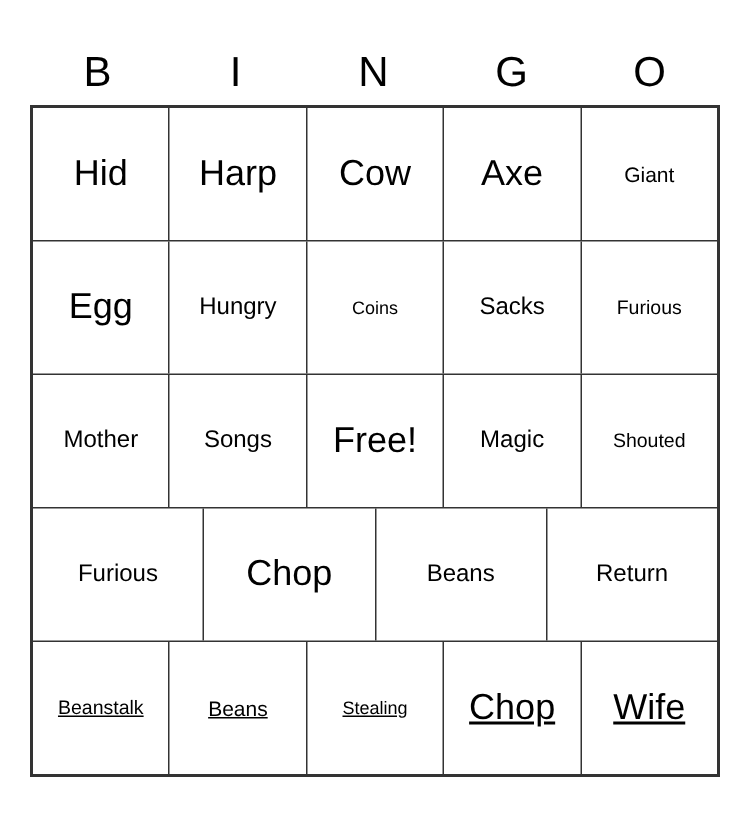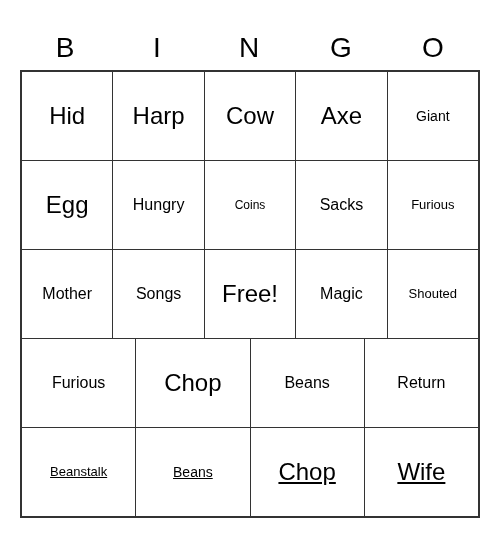--- a/index.html
+++ b/index.html
@@ -173,20 +173,23 @@
         </div>
       </div>
       <div class="bingo-row">
         <div class="bingo-cell">
           <span class="cell-text size-xs">Beanstalk</span>
         </div>
         <div class="bingo-cell">
           <span class="cell-text size-lg">Beans</span>
         </div>
         <div class="bingo-cell">
+          <span class="cell-text size-md">Stealing</span>
+        </div>
+        <div class="bingo-cell">
           <span class="cell-text size-xl">Chop</span>
         </div>
         <div class="bingo-cell">
           <span class="cell-text size-xl">Wife</span>
         </div>
       </div>
     </div>
 </div>
 
 </body></html>

